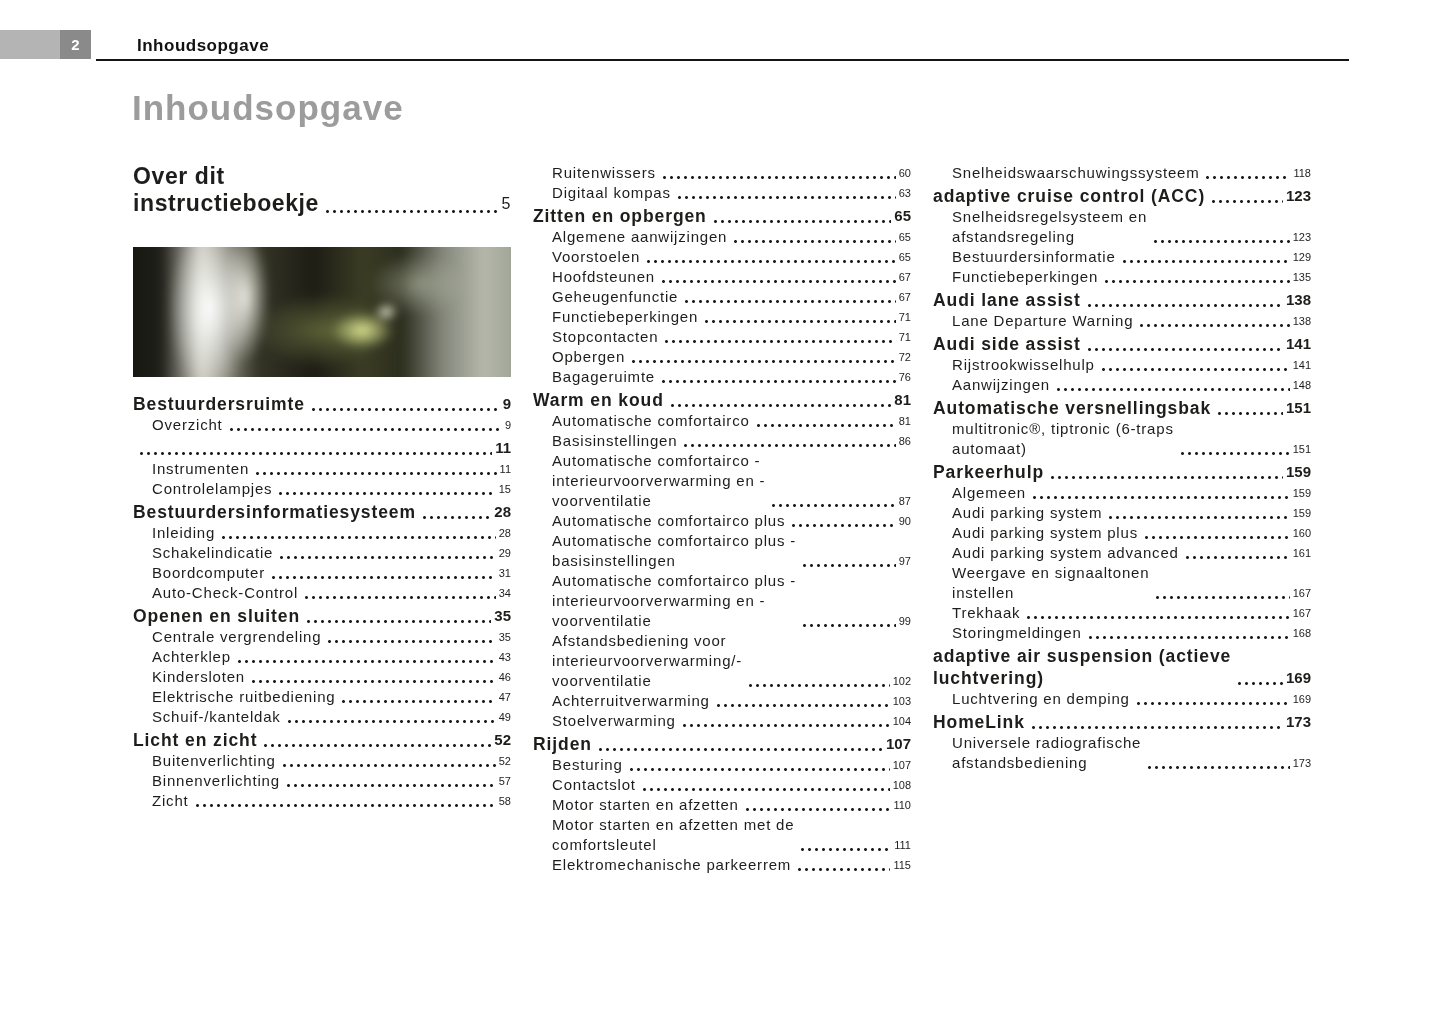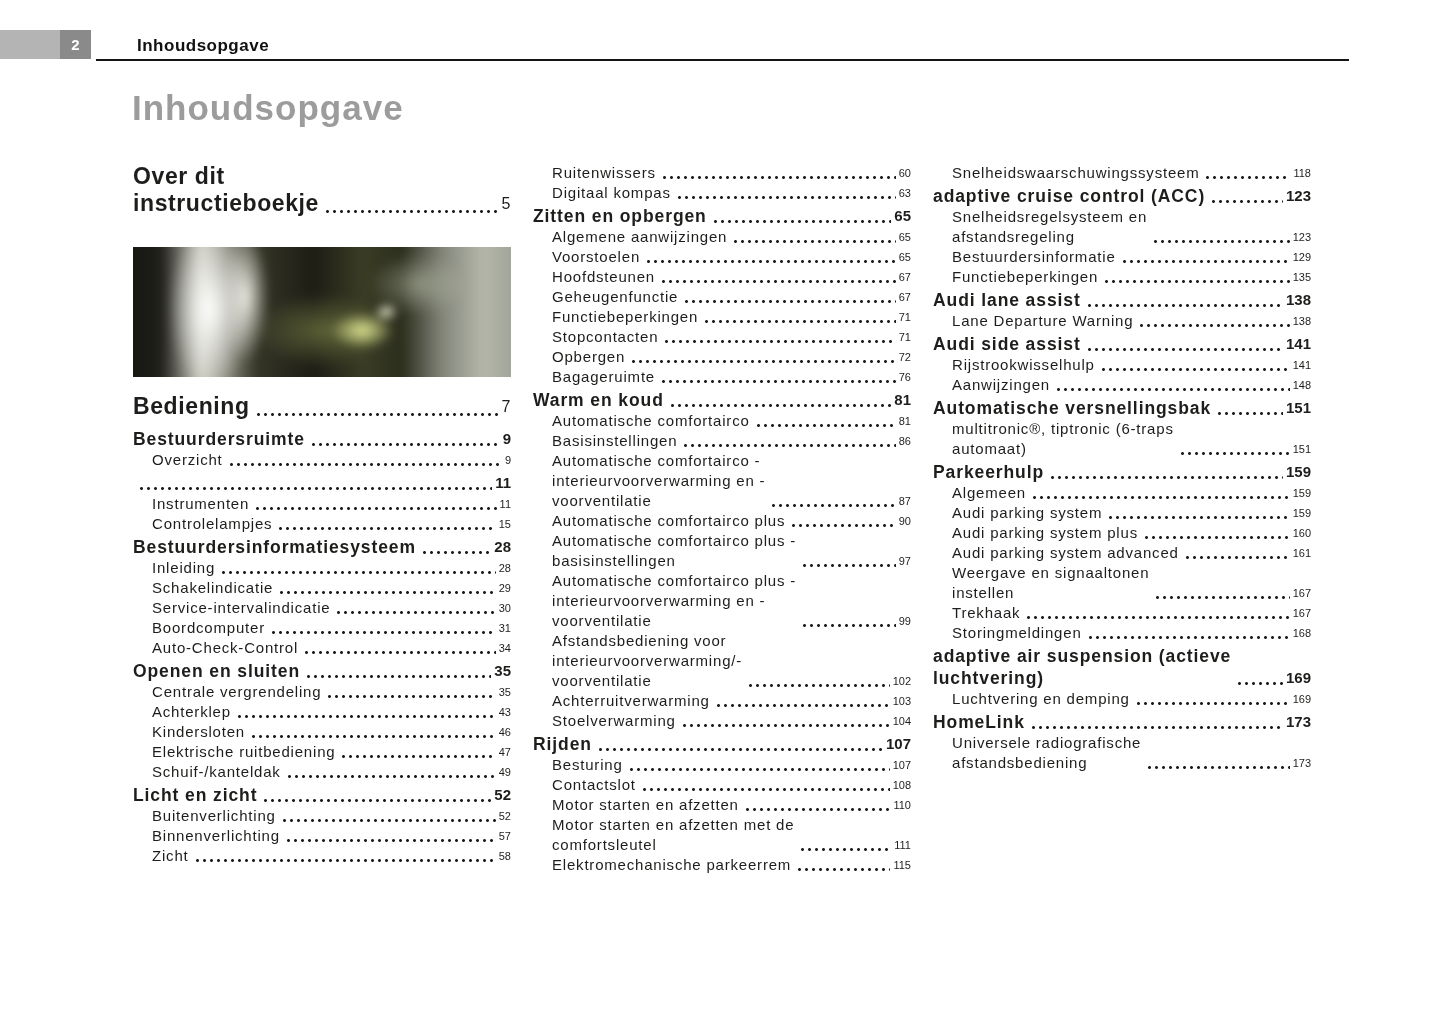--- a/index.html
+++ b/index.html
@@ -66,25 +66,20 @@
       <div class="toc-col">
         <div class="entry part">
           <span class="label">Over dit
 instructieboekje</span>
           <span class="dots"></span>
           <span class="pagenum">5</span>
         </div>
         <div class="photo">
           <div class="photo-inner"></div>
         </div>
-        <div class="entry part">
-          <span class="label">Bediening</span>
-          <span class="dots"></span>
-          <span class="pagenum">7</span>
-        </div>
         <div class="entry chapter">
           <span class="label">Bestuurdersruimte</span>
           <span class="dots"></span>
           <span class="pagenum">9</span>
         </div>
         <div class="entry sub">
           <span class="label">Overzicht</span>
           <span class="dots"></span>
           <span class="pagenum">9</span>
         </div>
@@ -109,25 +104,20 @@
         </div>
         <div class="entry sub">
           <span class="label">Inleiding</span>
           <span class="dots"></span>
           <span class="pagenum">28</span>
         </div>
         <div class="entry sub">
           <span class="label">Schakelindicatie</span>
           <span class="dots"></span>
           <span class="pagenum">29</span>
-        </div>
-        <div class="entry sub">
-          <span class="label">Service-intervalindicatie</span>
-          <span class="dots"></span>
-          <span class="pagenum">30</span>
         </div>
         <div class="entry sub">
           <span class="label">Boordcomputer</span>
           <span class="dots"></span>
           <span class="pagenum">31</span>
         </div>
         <div class="entry sub">
           <span class="label">Auto-Check-Control</span>
           <span class="dots"></span>
           <span class="pagenum">34</span>

